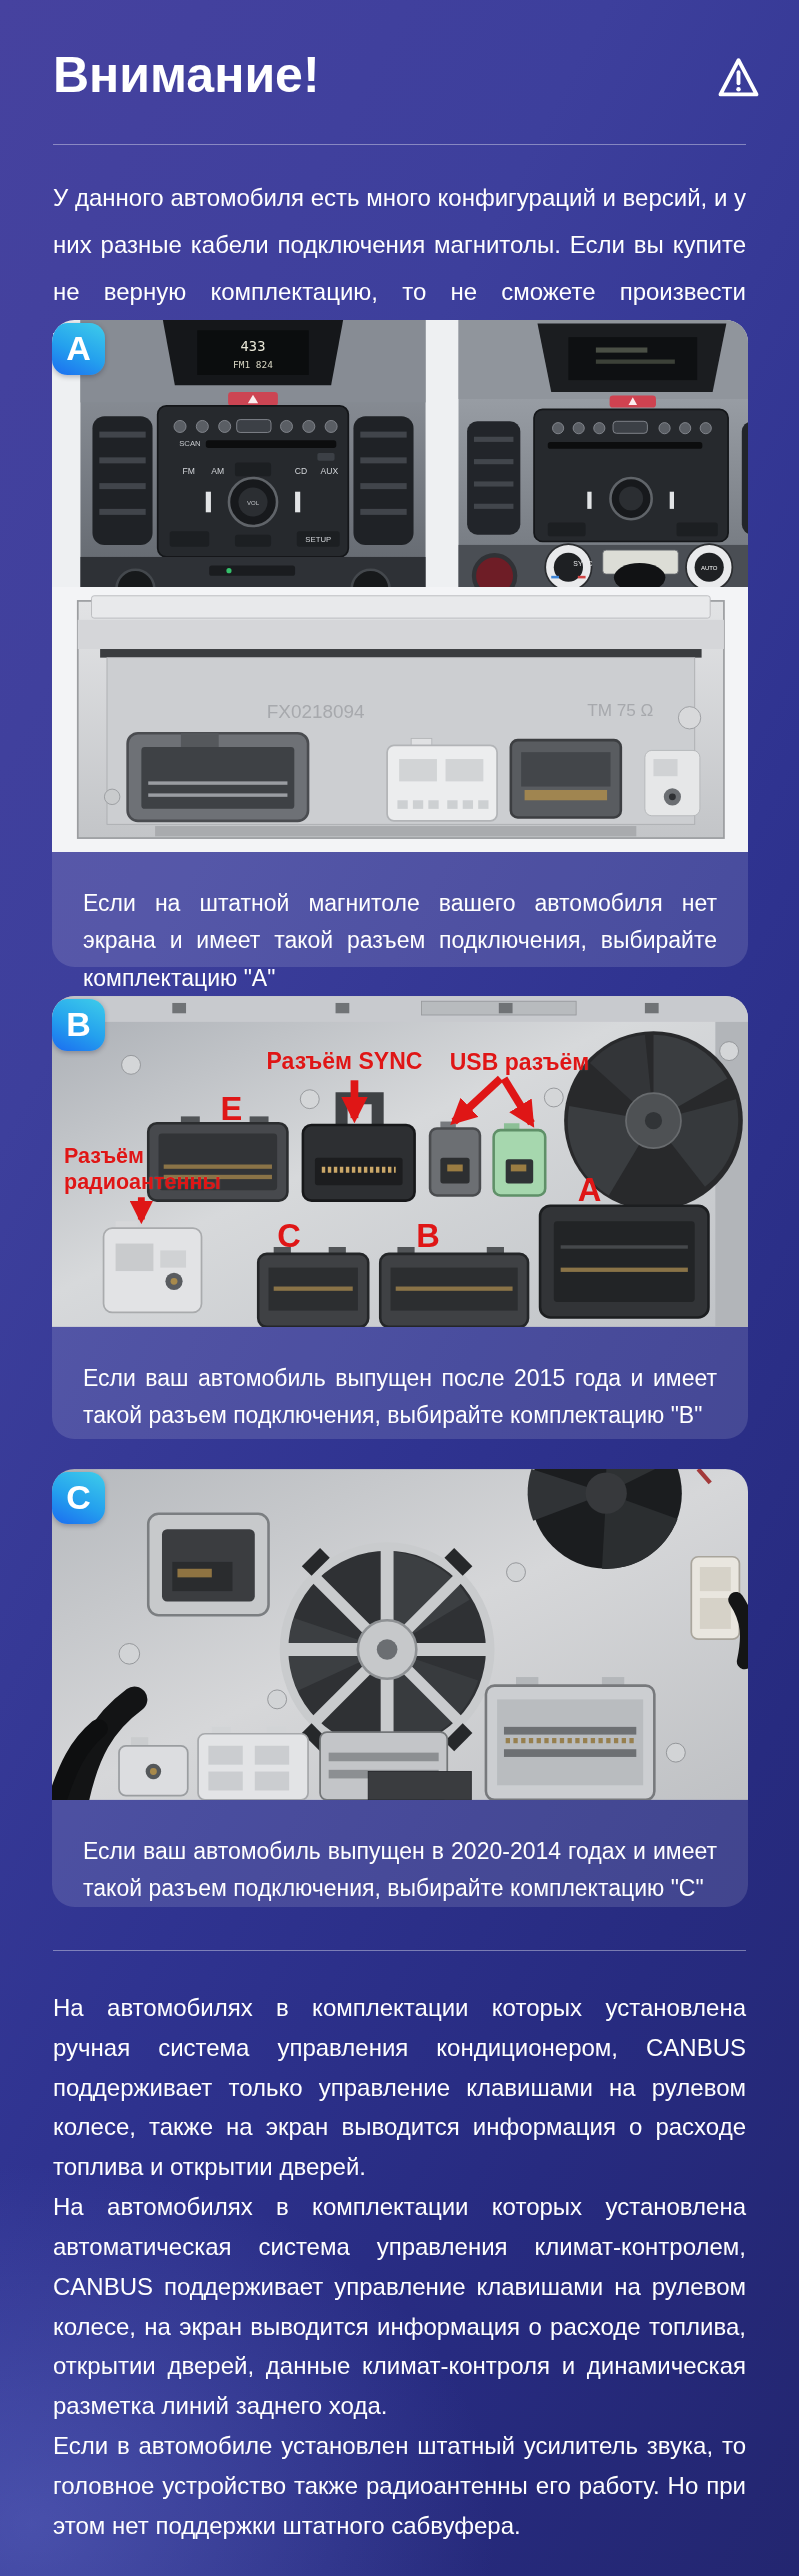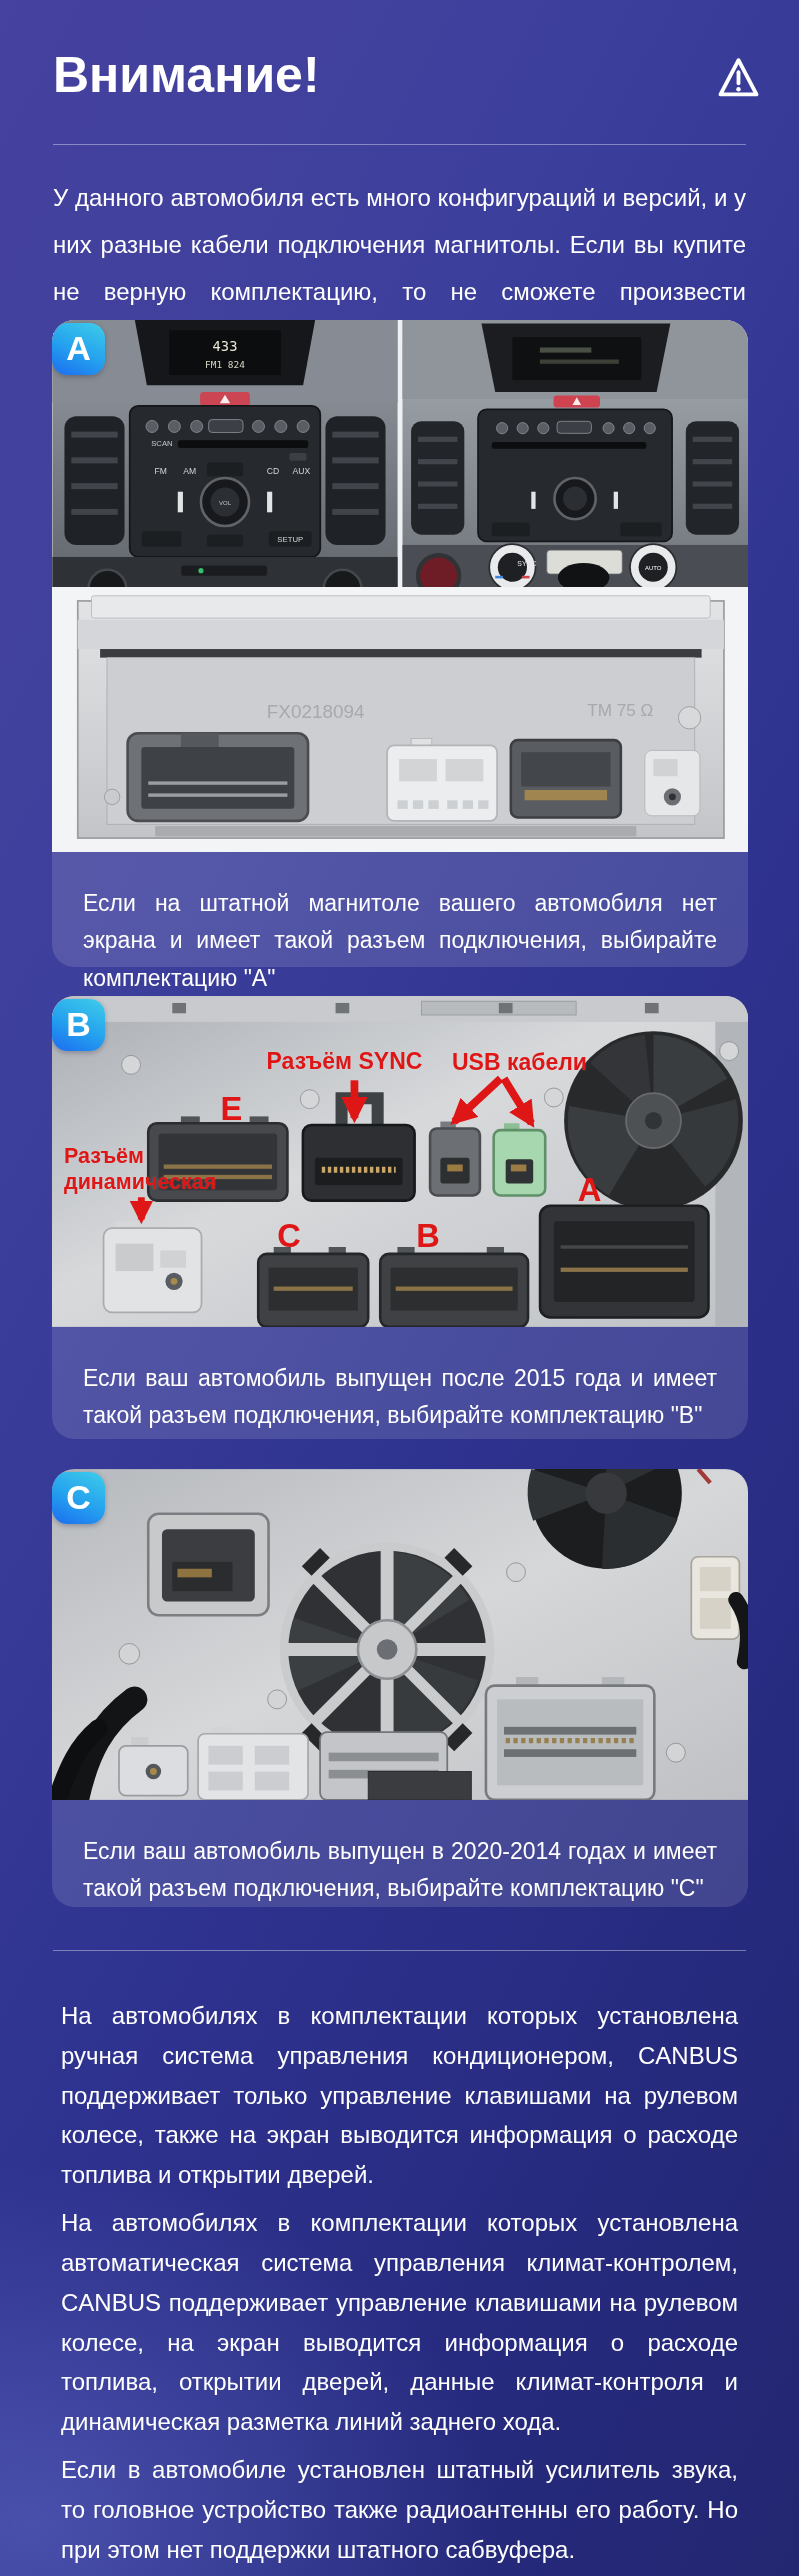--- a/index.html
+++ b/index.html
@@ -8,26 +8,26 @@
         background:
           radial-gradient(774px 602px at 4% 98%, rgba(120,132,225,.38), rgba(120,132,225,0) 60%),
           linear-gradient(118deg,#46429f 0%,#3d3f9c 28%,#2f3390 55%,#272b80 78%,#232670 100%);}
   h1{position:absolute;left:53px;top:45px;margin:0;font-size:50px;font-weight:700;letter-spacing:0;line-height:1.2;}
   .warn{position:absolute;left:717px;top:55px;width:43px;height:48px;}
   .divider{position:absolute;left:53px;width:693px;height:0.9px;background:rgba(255,255,255,.38);}
   .d1{top:144px;} .d2{top:1950px;}
   .intro{position:absolute;left:53px;top:175px;width:693px;margin:0;font-size:24px;line-height:1.95;
          text-align:justify;}
   .notes{position:absolute;left:53px;top:1988px;width:693px;font-size:24px;line-height:1.66;text-align:justify;}
-  .notes p{margin:8px;}
+  .notes p{margin:0;}
   .card{position:absolute;left:52px;width:696px;}
   .card-a{top:320px;} .card-b{top:996px;} .card-c{top:1469px;}
   .photo-row{position:relative;height:267px;display:flex;gap:4.3px;background:#eef0f2;
              border-radius:22.4px 22.4px 0 0;overflow:hidden;}
-  .photo-row .ph{flex:0 0 346px;height:267px;overflow:hidden;}
+  .photo-row .ph{flex:0 0 346px;height:267px;overflow:hidden;margin-left:28px;}
   .photo{position:relative;overflow:hidden;}
   .photo svg{display:block;}
   .ph-conn{height:265px;background:#f3f4f6;}
   .ph-b,.ph-c{height:331px;border-radius:22.4px 22.4px 0 0;}
   .caption{box-sizing:border-box;background:rgba(255,255,255,.13);border-radius:0 0 22.4px 22.4px;
            padding:33px 31px 0;font-size:23px;line-height:1.62;text-align:justify;color:#fff;}
   .cap-a{height:115px;} .cap-b{height:112px;} .cap-c{height:107px;}
   .badge{position:absolute;left:0;top:2.6px;width:53px;height:52px;border-radius:15.5px;
          display:flex;align-items:center;justify-content:center;
          background:linear-gradient(205deg,#3ecdea 0%,#24a0ee 55%,#1b6cf0 100%);
@@ -322,22 +322,22 @@
         <text x="196" y="144" font-size="38" font-weight="bold" fill="#df1616">E</text>
         <text x="262" y="292" font-size="38" font-weight="bold" fill="#df1616">C</text>
         <text x="424" y="292" font-size="38" font-weight="bold" fill="#df1616">B</text>
         <text x="612" y="238" font-size="38" font-weight="bold" fill="#df1616">A</text>
         <line x1="352" y1="98" x2="352" y2="142" stroke="#df1616" stroke-width="9" marker-end="url(#arrB)"></line>
         <path d="M522,96 L468,146" stroke="#df1616" stroke-width="9" fill="none" marker-end="url(#arrB)"></path>
         <path d="M526,96 L558,148" stroke="#df1616" stroke-width="9" fill="none" marker-end="url(#arrB)"></path>
         <line x1="104" y1="234" x2="104" y2="260" stroke="#df1616" stroke-width="8" marker-end="url(#arrB)"></line>
       </svg>
       <div class="rlabel lbl-hdmi">Разъём SYNC</div>
-      <div class="rlabel lbl-usb">USB кабели</div>
-      <div class="rlabel lbl-ant">Разъём динамическая</div>
+      <div class="rlabel lbl-usb">USB разъём</div>
+      <div class="rlabel lbl-ant">Разъём радиоантенны</div>
       <div class="badge">B</div>
     </div>
     <div class="caption cap-b">Если ваш автомобиль выпущен после 2015 года и имеет такой разъем подключения, выбирайте комплектацию "В"</div>
   </section>
 
   <section class="card card-c">
     <div class="photo ph-c">
       <svg viewBox="0 0 810 385" width="696" height="331">
         <defs>
           <linearGradient id="silC" x1="0" y1="0" x2="1" y2="1">

